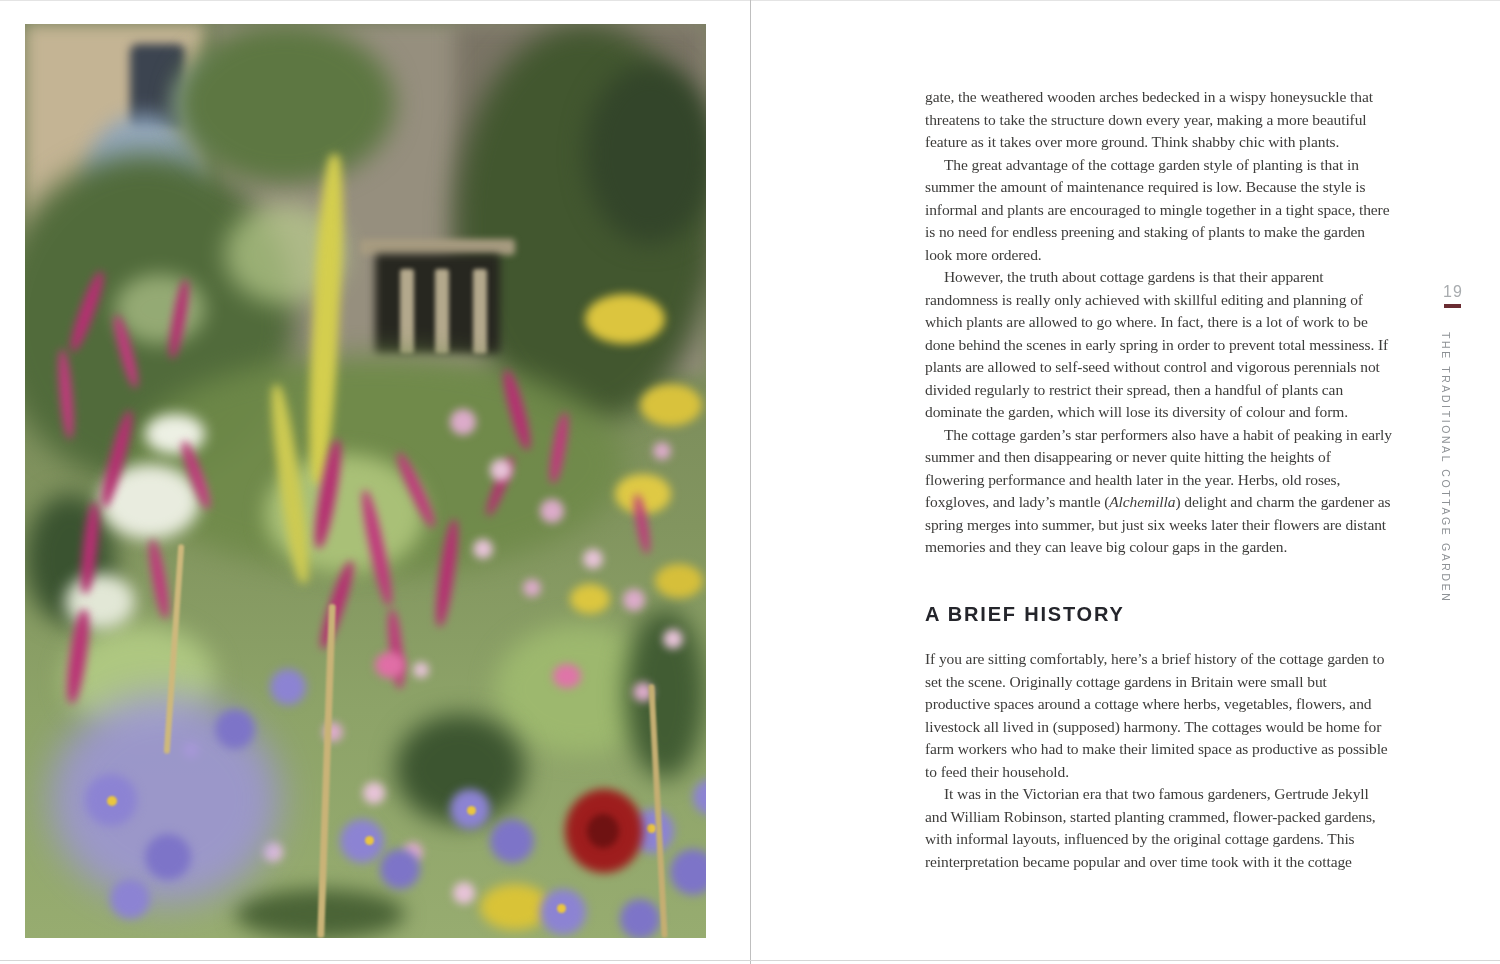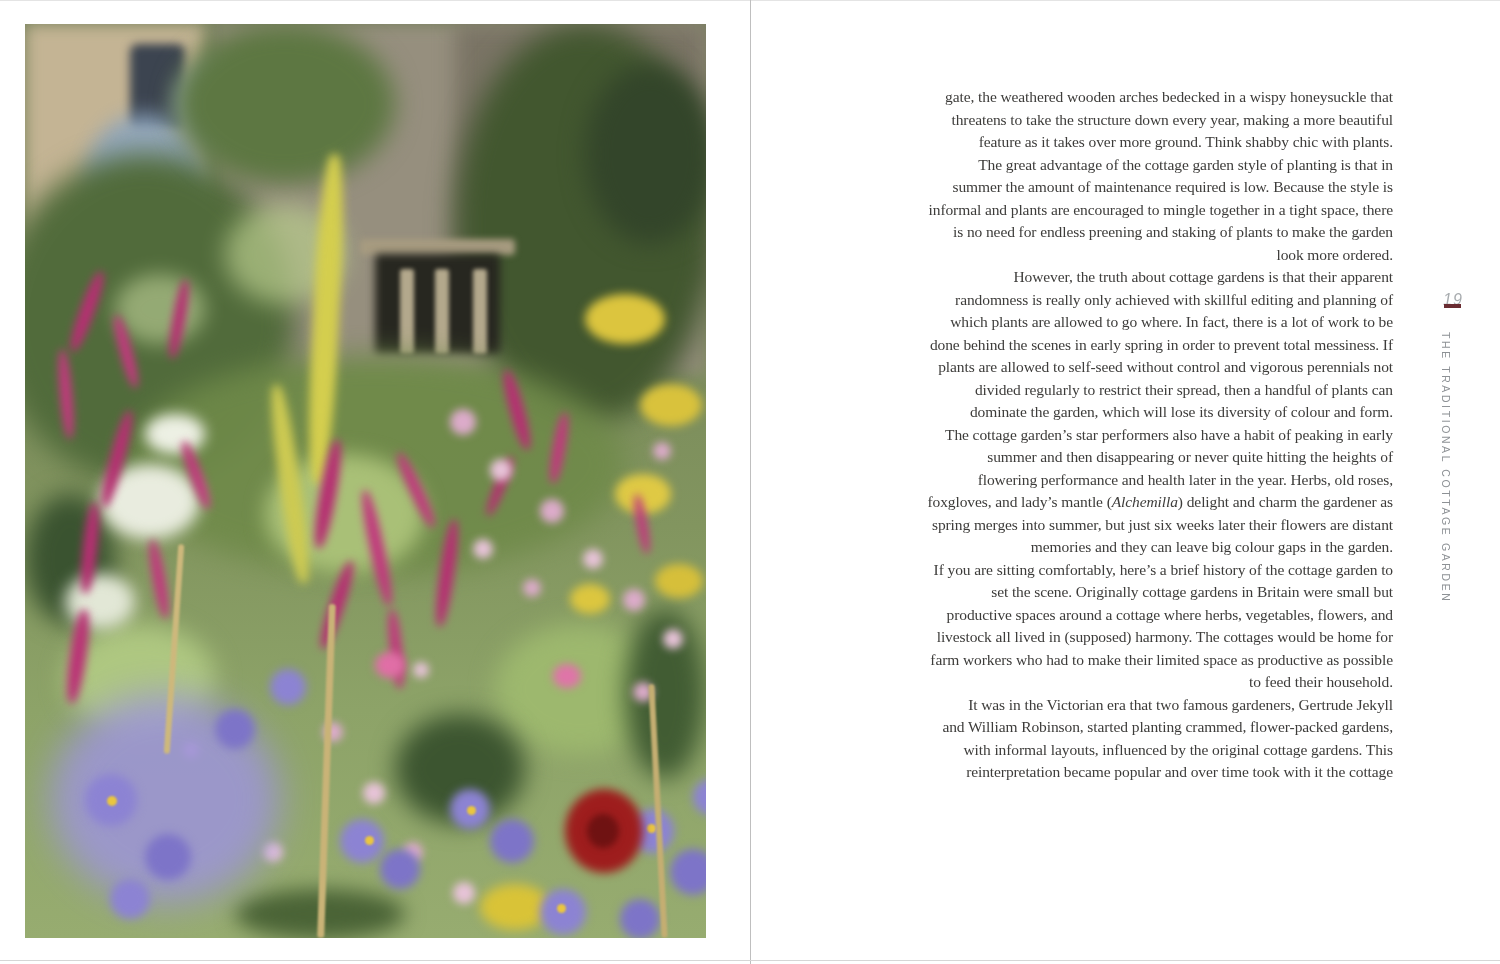--- a/index.html
+++ b/index.html
@@ -17,35 +17,35 @@
     background:linear-gradient(180deg,#75815c 0%,#78885a 28%,#82955f 55%,#8da368 75%,#97ac70 100%);
   }
   .photo .b{position:absolute;border-radius:50%;}
 
   
   .text-col{
     position:absolute;left:925px;top:86px;width:468px;
     font-family:"Liberation Serif",serif;font-size:15.5px;line-height:22.5px;
     color:#3d3c3a;letter-spacing:-0.1px;
   }
-  .text-col p{margin:0;text-align:right;}
+  .text-col p{margin:0;}
   .text-col p.indent{text-indent:19px;}
   .section-heading{
     margin:44px 0 23px 0;
     font-family:"Liberation Sans",sans-serif;font-weight:700;
     font-size:20px;letter-spacing:1.8px;color:#24252b;
   }
   .caption{
     position:absolute;left:798px;top:740px;width:100px;
     font-family:"Liberation Sans",sans-serif;font-size:11.5px;line-height:15px;
     color:#9ba0a2;white-space:pre-line;letter-spacing:0.2px;
   }
   .page-num{
-    position:absolute;left:1443px;top:291px;
-    font-family:"Liberation Sans",sans-serif;font-size:16px;color:#a8acaf;letter-spacing:1px;font-style:italic;
+    position:absolute;left:1443px;top:283px;
+    font-family:"Liberation Sans",sans-serif;font-size:16px;color:#a8acaf;letter-spacing:1px;
   }
   .accent-dash{position:absolute;left:1444px;top:304px;width:17px;height:4px;background:#6a2c32;}
   .vertical-title{
     position:absolute;left:1440px;top:332px;height:240px;
     writing-mode:vertical-rl;
     font-family:"Liberation Sans",sans-serif;font-size:10.5px;letter-spacing:2.6px;
     color:#8d9195;white-space:nowrap;
   }
 </style>
 </head>
@@ -169,20 +169,21 @@
     <div class="b" style="left:630px;top:660px;width:6px;height:254px;background:#c4ae72;filter:blur(1px);transform:rotate(-3deg);border-radius:3px;"></div>
     <div class="b" style="left:146px;top:520px;width:6px;height:210px;background:#cdb87c;filter:blur(1px);transform:rotate(4deg);border-radius:3px;"></div>
   </div>
 
 
   <div class="text-col">
     <p>gate, the weathered wooden arches bedecked in a wispy honeysuckle that threatens to take the structure down every year, making a more beautiful feature as it takes over more ground. Think shabby chic with plants.</p>
     <p class="indent">The great advantage of the cottage garden style of planting is that in summer the amount of maintenance required is low. Because the style is informal and plants are encouraged to mingle together in a tight space, there is no need for endless preening and staking of plants to make the garden look more ordered.</p>
     <p class="indent">However, the truth about cottage gardens is that their apparent randomness is really only achieved with skillful editing and planning of which plants are allowed to go where. In fact, there is a lot of work to be done behind the scenes in early spring in order to prevent total messiness. If plants are allowed to self-seed without control and vigorous perennials not divided regularly to restrict their spread, then a handful of plants can dominate the garden, which will lose its diversity of colour and form.</p>
     <p class="indent"><span>The cottage garden’s star performers also have a habit of peaking in early summer and then disappearing or never quite hitting the heights of flowering performance and health later in the year. Herbs, old roses, foxgloves, and lady’s mantle (</span><em>Alchemilla</em><span>) delight and charm the gardener as spring merges into summer, but just six weeks later their flowers are distant memories and they can leave big colour gaps in the garden.</span></p>
+    <h2 class="section-heading">A BRIEF HISTORY</h2>
     <p>If you are sitting comfortably, here’s a brief history of the cottage garden to set the scene. Originally cottage gardens in Britain were small but productive spaces around a cottage where herbs, vegetables, flowers, and livestock all lived in (supposed) harmony. The cottages would be home for farm workers who had to make their limited space as productive as possible to feed their household.</p>
     <p class="indent">It was in the Victorian era that two famous gardeners, Gertrude Jekyll and William Robinson, started planting crammed, flower-packed gardens, with informal layouts, influenced by the original cottage gardens. This reinterpretation became popular and over time took with it the cottage</p>
   </div>
 
   <div class="page-num">19</div>
   <div class="accent-dash"></div>
   <div class="vertical-title">THE TRADITIONAL COTTAGE GARDEN</div>
 
 </div>
 

